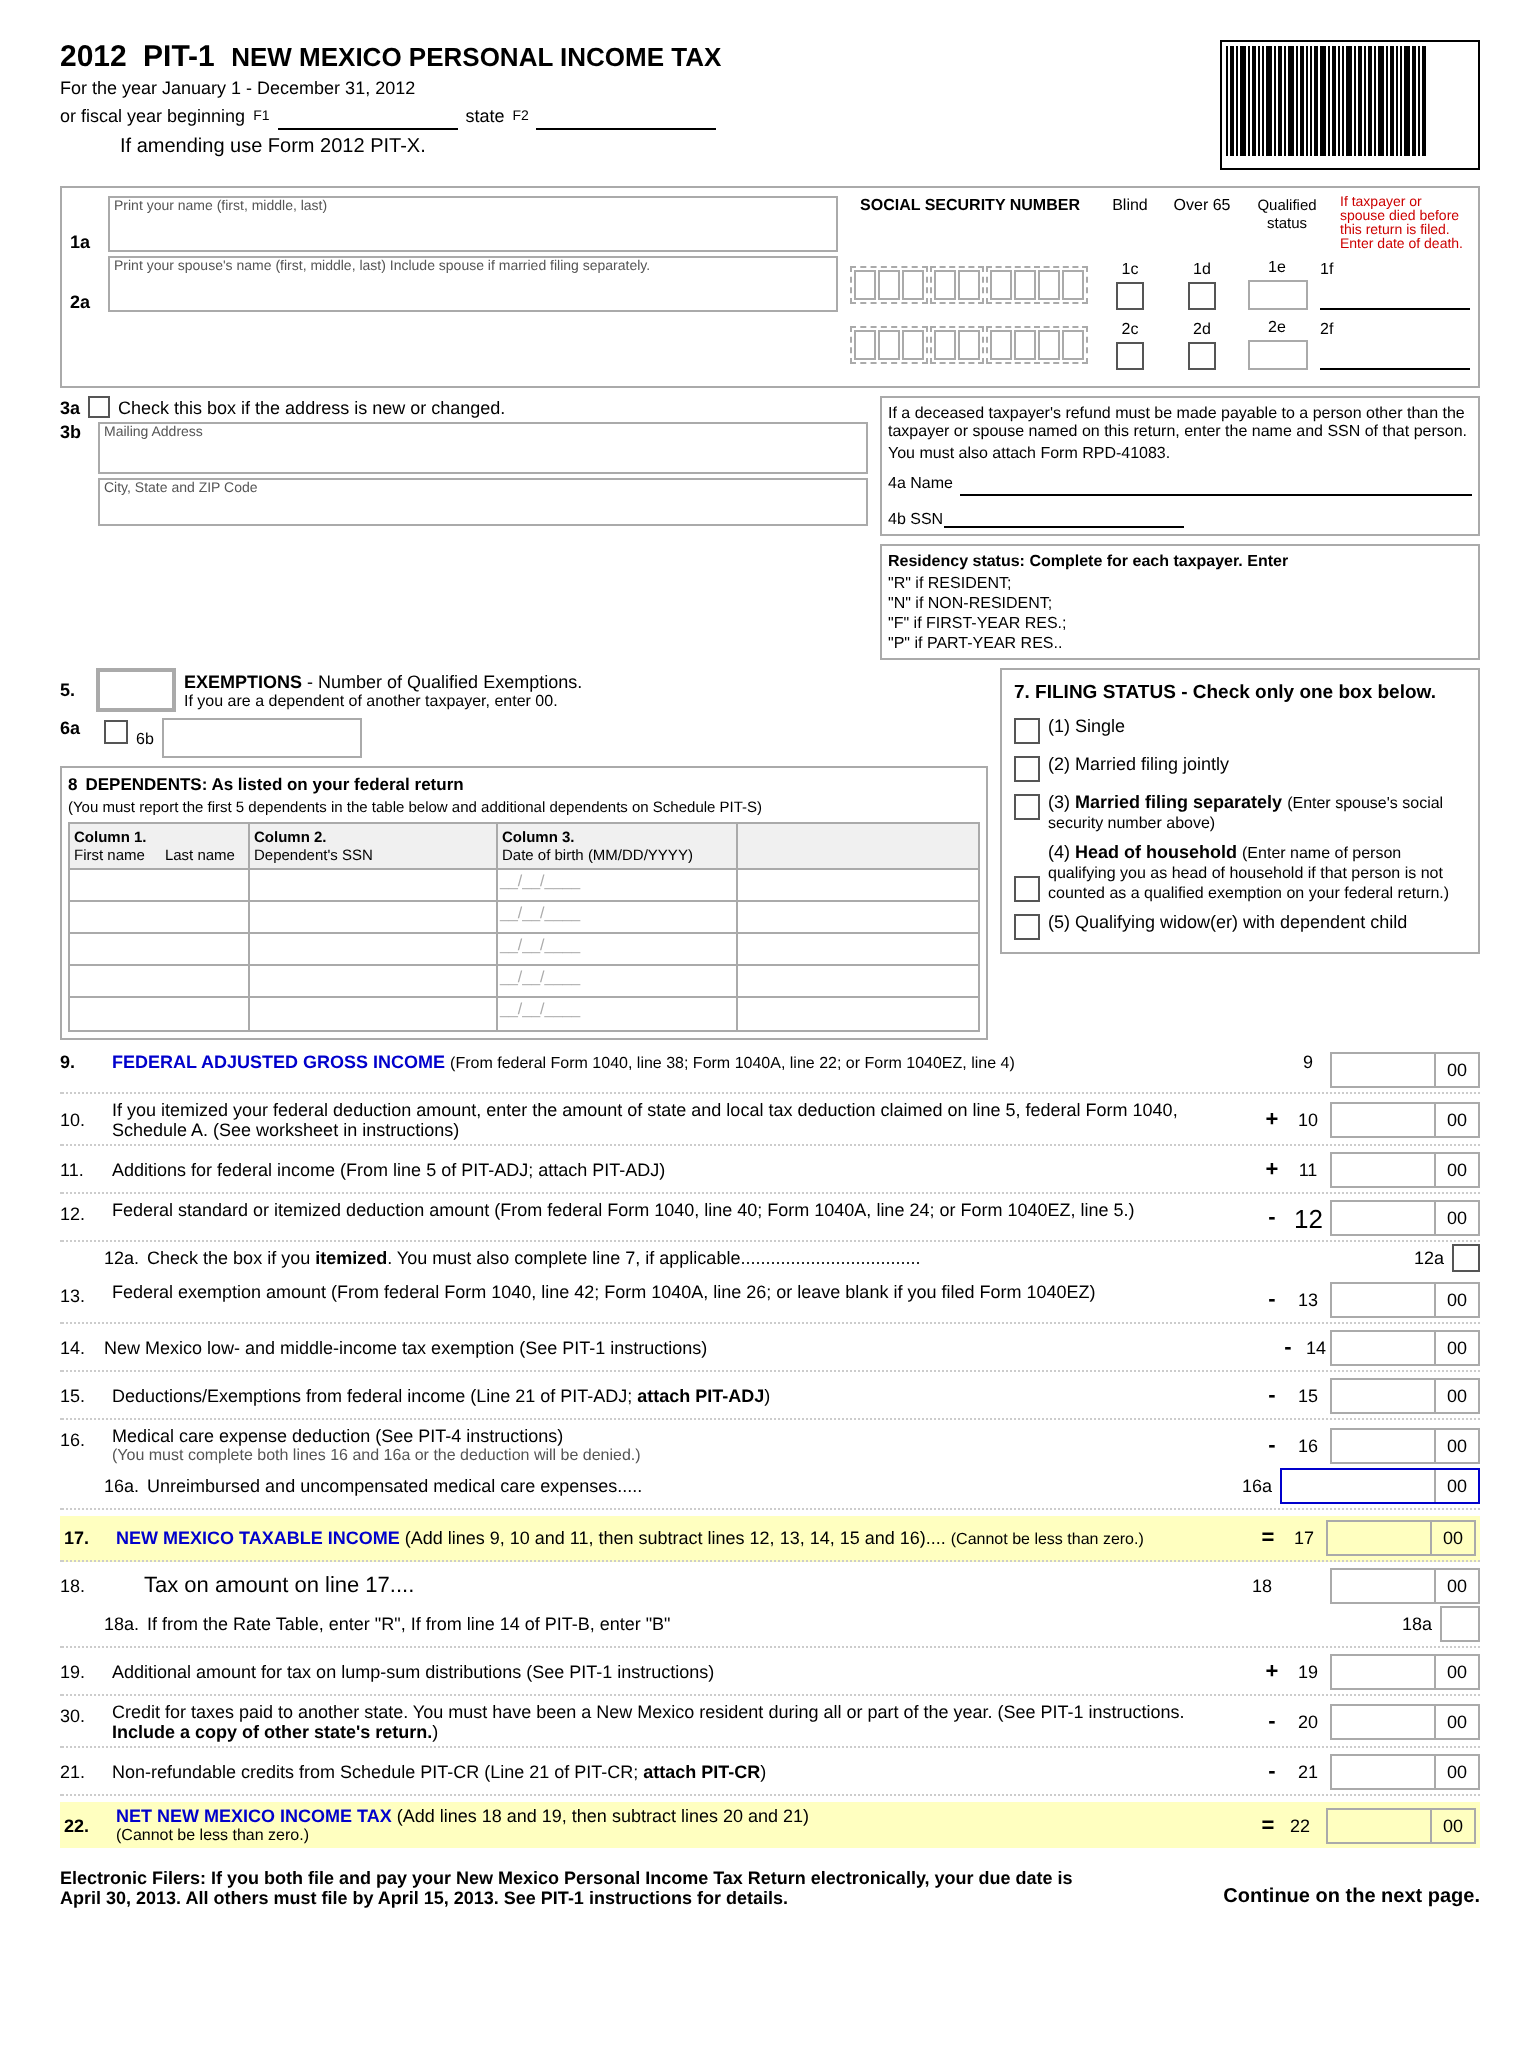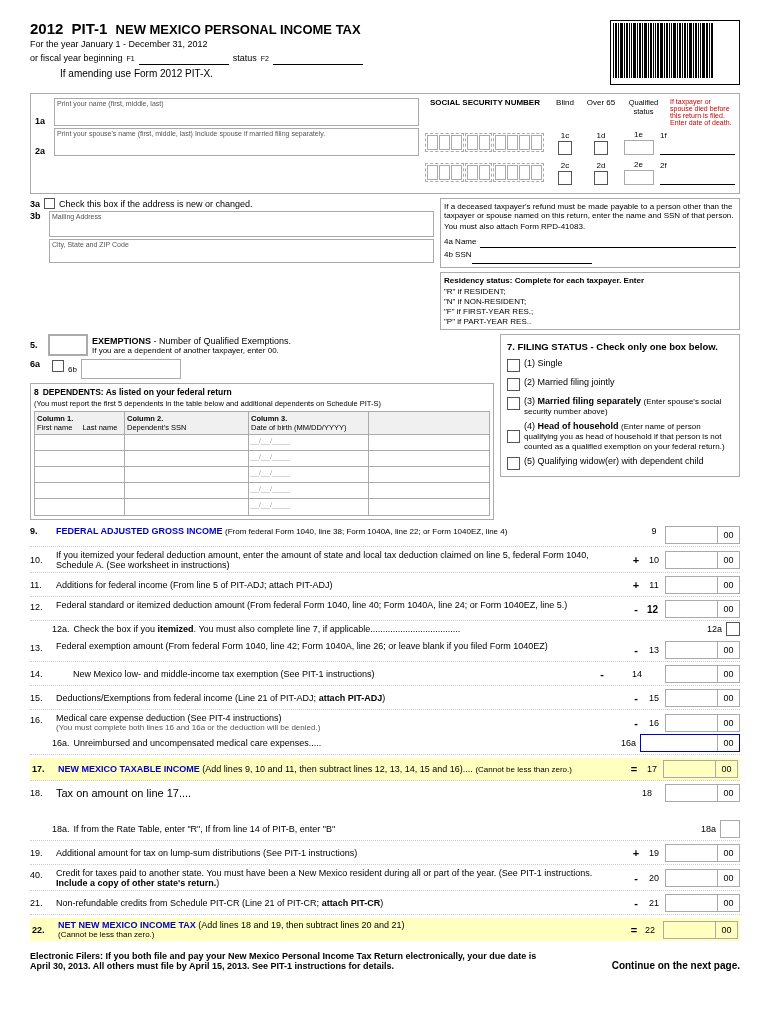--- a/index.html
+++ b/index.html
@@ -21,21 +21,21 @@
     <h1 style="font-size:15px; font-weight:bold;">
       <span>2012</span>
       <span style="margin-left:4px;">PIT-1</span>
       <span style="font-size:13px; margin-left:4px;">NEW MEXICO PERSONAL INCOME TAX</span>
     </h1>
     <div style="font-size:9px; margin-top:2px;">For the year January 1 -  December 31, 2012</div>
     <div style="font-size:9px; margin-top:2px; display:flex; align-items:center; gap:4px;">
       <span>or fiscal year beginning</span>
       <sub style="font-size:7px;">F1</sub>
       <span style="border-bottom:1px solid #000; width:90px; display:inline-block; height:14px;"></span>
-      <span>status</span>
+      <span>state</span>
       <sub style="font-size:7px;">F2</sub>
       <span style="border-bottom:1px solid #000; width:90px; display:inline-block; height:14px;"></span>
     </div>
     <div style="font-size:10px; margin-top:3px; margin-left:30px;">If amending use Form 2012 PIT-X.</div>
   </div>
   <div style="width:130px; height:65px; border:1px solid #000; display:flex; flex-direction:column; overflow:hidden; padding:2px;">
     <div style="display:flex; gap:1px; height:55px; align-items:stretch;">
       <span style="width:1px; background:#000; display:inline-block;"></span>
         <span style="width:2px; background:#000; display:inline-block;"></span>
         <span style="width:1px; background:#000; display:inline-block;"></span>
@@ -222,21 +222,21 @@
   </div>
 
   <div style="width:300px;">
     <div style="border:1px solid #aaa; padding:3px; margin-bottom:4px; font-size:8.5px;">
       <div style="font-size:8px; margin-bottom:2px;">If a deceased taxpayer's refund must be made payable to a person other than the taxpayer or spouse named on this return, enter the name and SSN of that person.</div>
       <div style="font-size:8px; margin-bottom:3px;">You must also attach Form RPD-41083.</div>
       <div style="display:flex; align-items:center; gap:4px; margin-bottom:2px; font-size:8px;">
         <span>4a Name</span>
         <div style="flex:1; border-bottom:1px solid #000; height:14px;"></div>
       </div>
-      <div style="display:flex; align-items:flex-start; gap:0; font-size:8px;">
+      <div style="display:flex; align-items:flex-end; gap:0; font-size:8px;">
         <span>4b SSN</span>
         <div style="width:120px; border-bottom:1px solid #000; height:14px;"></div>
       </div>
     </div>
     <div style="border:1px solid #aaa; padding:3px; font-size:8px;">
       <div style="font-weight:bold; margin-bottom:2px;">Residency status: Complete for each taxpayer. Enter</div>
       <div style="margin-bottom:1px;">"R" if RESIDENT;</div>
       <div style="margin-bottom:1px;">"N" if NON-RESIDENT;</div>
       <div style="margin-bottom:1px;">"F" if FIRST-YEAR RES.;</div>
       <div>"P" if PART-YEAR RES..</div>
@@ -336,21 +336,21 @@
         <span style="font-size:9px;"><span style="font-weight:normal;">(1) </span>Single</span>
       </div>
       <div style="display:flex; align-items:flex-start; gap:4px; margin-bottom:5px;">
         <div style="width:13px; height:13px; border:1px solid #555; flex-shrink:0; margin-top:1px;"></div>
         <span style="font-size:9px;">(2) Married filing jointly</span>
       </div>
       <div style="display:flex; align-items:flex-start; gap:4px; margin-bottom:5px;">
         <div style="width:13px; height:13px; border:1px solid #555; flex-shrink:0; margin-top:1px;"></div>
         <span style="font-size:9px;">(3) <strong>Married filing separately</strong> <span style="font-size:8px;">(Enter spouse's social security number above)</span></span>
       </div>
-      <div style="display:flex; align-items:center; gap:4px; margin-bottom:5px;">
+      <div style="display:flex; align-items:flex-end; gap:4px; margin-bottom:5px;">
         <div style="width:13px; height:13px; border:1px solid #555; flex-shrink:0; margin-top:1px;"></div>
         <span style="font-size:9px;">(4) <strong>Head of household</strong> <span style="font-size:8px;">(Enter name of person qualifying you as head of household if that person is not counted as a qualified exemption on your federal return.)</span></span>
       </div>
       <div style="display:flex; align-items:flex-start; gap:4px;">
         <div style="width:13px; height:13px; border:1px solid #555; flex-shrink:0; margin-top:1px;"></div>
         <span style="font-size:9px;">(5) Qualifying widow(er) with dependent child</span>
       </div>
     </div>
   </div>
 </div>
@@ -397,21 +397,21 @@
       <div style="width:22px; border-left:1px solid #aaa; display:flex; align-items:center; justify-content:center; font-size:9px;">
           <span>00</span>
         </div>
     </div>
   </div>
 
   <div style="display:flex; align-items:flex-start; gap:4px; margin-bottom:1px; border-bottom:1px dotted #ccc; padding-bottom:2px;">
     <span style="width:22px; font-size:9px; flex-shrink:0; margin-top:2px;">12.</span>
     <div style="flex:1; font-size:9px;">Federal standard or itemized deduction amount (From federal Form 1040, line 40; Form 1040A, line 24; or Form 1040EZ, line 5.)</div>
     <span style="width:14px; text-align:center; font-size:11px; font-weight:bold; align-self:center;">-</span>
-    <span style="width:14px; font-size:10px; align-self:center;font-weight:bold;">12</span>
+    <span style="width:14px; text-align:center; font-size:13px; align-self:center;">12</span>
     <div style="display:flex; border:1px solid #aaa; height:18px; width:75px; flex-shrink:0; align-self:center;">
       <div style="flex:1;"></div>
       <div style="width:22px; border-left:1px solid #aaa; display:flex; align-items:center; justify-content:center; font-size:9px;">
           <span>00</span>
         </div>
     </div>
   </div>
 
   <div style="display:flex; align-items:center; gap:4px; margin-bottom:3px; padding-bottom:2px; padding-left:22px;">
     <span style="font-size:9px; flex-shrink:0;">12a.</span>
@@ -428,21 +428,21 @@
     <span style="width:14px; text-align:center; font-size:11px; font-weight:bold; align-self:center;">-</span>
     <span style="width:14px; text-align:center; font-size:9px; align-self:center;">13</span>
     <div style="display:flex; border:1px solid #aaa; height:18px; width:75px; flex-shrink:0; align-self:center;">
       <div style="flex:1;"></div>
       <div style="width:22px; border-left:1px solid #aaa; display:flex; align-items:center; justify-content:center; font-size:9px;">
           <span>00</span>
         </div>
     </div>
   </div>
 
-  <div style="display:flex; align-items:center; gap:21px; margin-bottom:3px; border-bottom:1px dotted #ccc; padding-bottom:2px;">
+  <div style="display:flex; align-items:center; gap:0; margin-bottom:3px; border-bottom:1px dotted #ccc; padding-bottom:2px;">
     <span style="width:22px; font-size:9px; flex-shrink:0;">14.</span>
     <div style="flex:1; font-size:9px;">New Mexico low- and middle-income tax exemption (See PIT-1 instructions)</div>
     <span style="width:14px; text-align:center; font-size:11px; font-weight:bold;">-</span>
     <span style="width:14px; text-align:center; font-size:9px;">14</span>
     <div style="display:flex; border:1px solid #aaa; height:18px; width:75px; flex-shrink:0;">
       <div style="flex:1;"></div>
       <div style="width:22px; border-left:1px solid #aaa; display:flex; align-items:center; justify-content:center; font-size:9px;">
           <span>00</span>
         </div>
     </div>
@@ -501,21 +501,21 @@
     <span style="width:14px; text-align:center; font-size:11px; font-weight:bold;">=</span>
     <span style="width:14px; text-align:center; font-size:9px;">17</span>
     <div style="display:flex; border:1px solid #aaa; height:18px; width:75px; flex-shrink:0;">
       <div style="flex:1;"></div>
       <div style="width:22px; border-left:1px solid #aaa; display:flex; align-items:center; justify-content:center; font-size:9px;">
           <span>00</span>
         </div>
     </div>
   </div>
 
-  <div style="display:flex; align-items:center; gap:4px; margin-bottom:17px; padding-bottom:1px;">
+  <div style="display:flex; align-items:center; gap:20px; margin-bottom:0; padding-bottom:1px;">
     <span style="width:22px; font-size:9px; flex-shrink:0;">18.</span>
     <div style="flex:1; font-size:11px;">Tax on amount on line 17....</div>
     <span style="width:28px; text-align:center; font-size:9px;">18</span>
     <div style="display:flex; border:1px solid #aaa; height:18px; width:75px; flex-shrink:0;">
       <div style="flex:1;"></div>
       <div style="width:22px; border-left:1px solid #aaa; display:flex; align-items:center; justify-content:center; font-size:9px;">
           <span>00</span>
         </div>
     </div>
   </div>
@@ -534,21 +534,21 @@
     <span style="width:14px; text-align:center; font-size:9px;">19</span>
     <div style="display:flex; border:1px solid #aaa; height:18px; width:75px; flex-shrink:0;">
       <div style="flex:1;"></div>
       <div style="width:22px; border-left:1px solid #aaa; display:flex; align-items:center; justify-content:center; font-size:9px;">
           <span>00</span>
         </div>
     </div>
   </div>
 
   <div style="display:flex; align-items:flex-start; gap:4px; margin-bottom:3px; border-bottom:1px dotted #ccc; padding-bottom:2px;">
-    <span style="width:22px; font-size:9px; flex-shrink:0; margin-top:2px;">40.</span>
+    <span style="width:22px; font-size:9px; flex-shrink:0; margin-top:2px;">30.</span>
     <div style="flex:1; font-size:9px;">
       Credit for taxes paid to another state. You must have been a New Mexico resident during all or part of the year. (See PIT-1 instructions. <strong>Include a copy of other state's return.</strong>)
     </div>
     <span style="width:14px; text-align:center; font-size:11px; font-weight:bold; align-self:center;">-</span>
     <span style="width:14px; text-align:center; font-size:9px; align-self:center;">20</span>
     <div style="display:flex; border:1px solid #aaa; height:18px; width:75px; flex-shrink:0; align-self:center;">
       <div style="flex:1;"></div>
       <div style="width:22px; border-left:1px solid #aaa; display:flex; align-items:center; justify-content:center; font-size:9px;">
           <span>00</span>
         </div>

